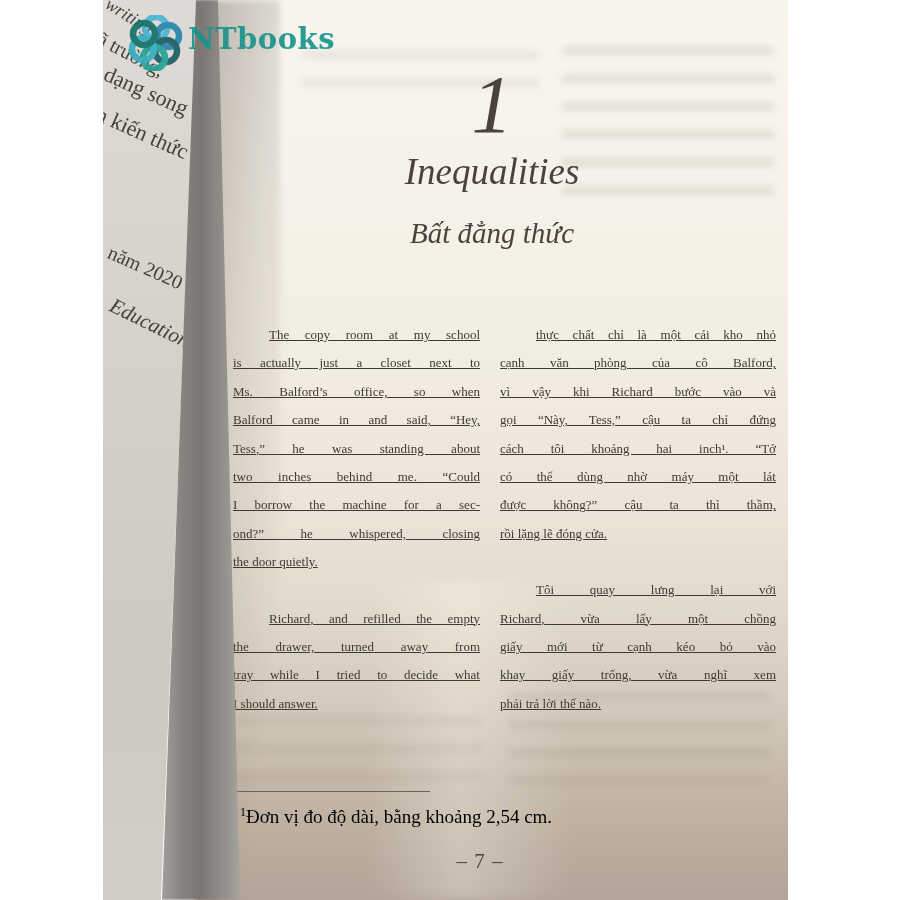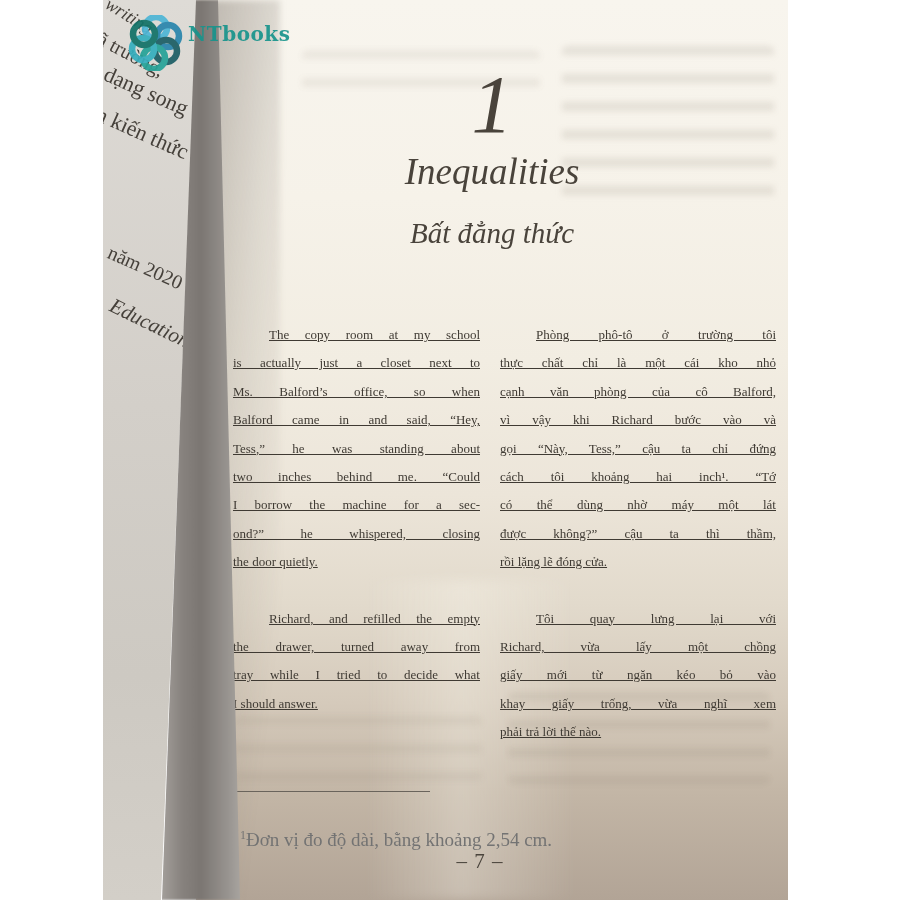--- a/index.html
+++ b/index.html
@@ -45,21 +45,21 @@
   .curl{
     position:absolute;left:150px;top:0;width:92px;height:900px;z-index:5;
     background:linear-gradient(90deg,#b3afaa 0%,#87827e 35%,#7b7672 55%,#989490 85%,#aaa6a1 100%);
     clip-path:polygon(46px 0, 68px 0, 90px 100%, 12px 100%);
     filter:blur(1.2px);
   }
   
   .logo{position:absolute;left:127px;top:15px;z-index:8;display:flex;align-items:flex-start;}
   .logo-text{
     margin-left:3px;margin-top:7px;font-family:"DejaVu Serif", serif;
-    font-size:20px;font-weight:bold;letter-spacing:.5px;color:#18948c;opacity:.92;
+    font-size:29px;font-weight:bold;letter-spacing:.5px;color:#18948c;opacity:.92;
   }
   
   .ghost{
     position:absolute;z-index:2;border-radius:6px;
     background:repeating-linear-gradient(180deg,
       rgba(122,110,92,.14) 0px, rgba(122,110,92,.14) 9px,
       rgba(122,110,92,0) 9px, rgba(122,110,92,0) 28px);
     filter:blur(3px);
   }
   .ghost-1{left:562px;top:46px;width:212px;height:168px;}
@@ -74,21 +74,21 @@
   
   .col{position:absolute;top:321px;z-index:3;color:#3f3a33;font-size:13px;text-decoration:underline;}
   .col-en{left:233px;width:247px;}
   .col-vi{left:500px;width:276px;}
   .para + .para{margin-top:28px;}
   .line{height:28.4px;line-height:28.4px;text-align:justify;text-align-last:justify;}
   .para div.line:first-of-type{text-indent:36px;}
   .para div.line:last-of-type{text-align-last:left;}
   
   .footnote-rule{position:absolute;left:228px;top:791px;width:202px;border-top:1.5px solid #6a645c;z-index:3;}
-  .footnote{position:absolute;left:240px;top:829px;z-index:3;color:#737373;font-size:19px;}
+  .footnote{position:absolute;left:240px;top:806px;z-index:3;color:#000000;font-size:19px;}
   .footnote sup{font-size:12px;vertical-align:super;line-height:0;}
   
   .page-number{position:absolute;left:230px;top:849px;width:500px;z-index:3;
     text-align:center;color:#4a443c;font-size:21px;letter-spacing:1px;}
 </style>
 </head>
 <body>
 
 <div class="page"></div>
 
@@ -148,35 +148,34 @@
       <div class="line">Richard, and refilled the empty</div>
       <div class="line">the drawer, turned away from</div>
       <div class="line">tray while I tried to decide what</div>
       <div class="line">I should answer.</div>
     </div>
 </div>
 
 <div class="col col-vi">
   <div class="para">
 
-  <div class="line">Phòng phô-tô ở trường tôi</div>
       <div class="line">thực chất chỉ là một cái kho nhỏ</div>
       <div class="line">cạnh văn phòng của cô Balford,</div>
       <div class="line">vì vậy khi Richard bước vào và</div>
       <div class="line">gọi “Này, Tess,” cậu ta chỉ đứng</div>
       <div class="line">cách tôi khoảng hai inch¹. “Tớ</div>
       <div class="line">có thể dùng nhờ máy một lát</div>
       <div class="line">được không?” cậu ta thì thầm,</div>
       <div class="line">rồi lặng lẽ đóng cửa.</div>
     </div>
   <div class="para">
 
   <div class="line">Tôi quay lưng lại với</div>
       <div class="line">Richard, vừa lấy một chồng</div>
-      <div class="line">giấy mới từ ngăn kéo bỏ vào</div>
+      <div class="line">giấy mới từ cạnh kéo bỏ vào</div>
       <div class="line">khay giấy trống, vừa nghĩ xem</div>
       <div class="line">phải trả lời thế nào.</div>
     </div>
 </div>
 
 <div class="footnote-rule"></div>
 <div class="footnote">
   <sup>1</sup><span>Đơn vị đo độ dài, bằng khoảng 2,54 cm.</span>
 </div>
 

